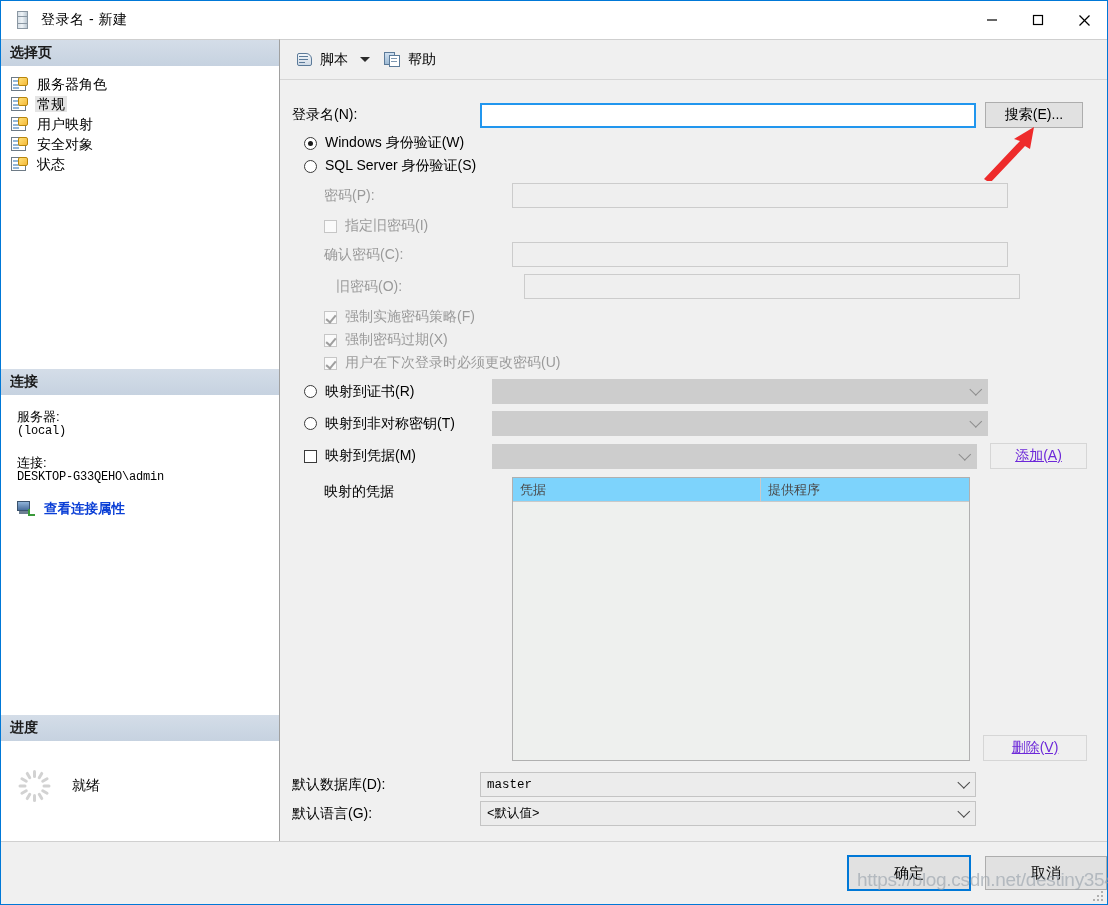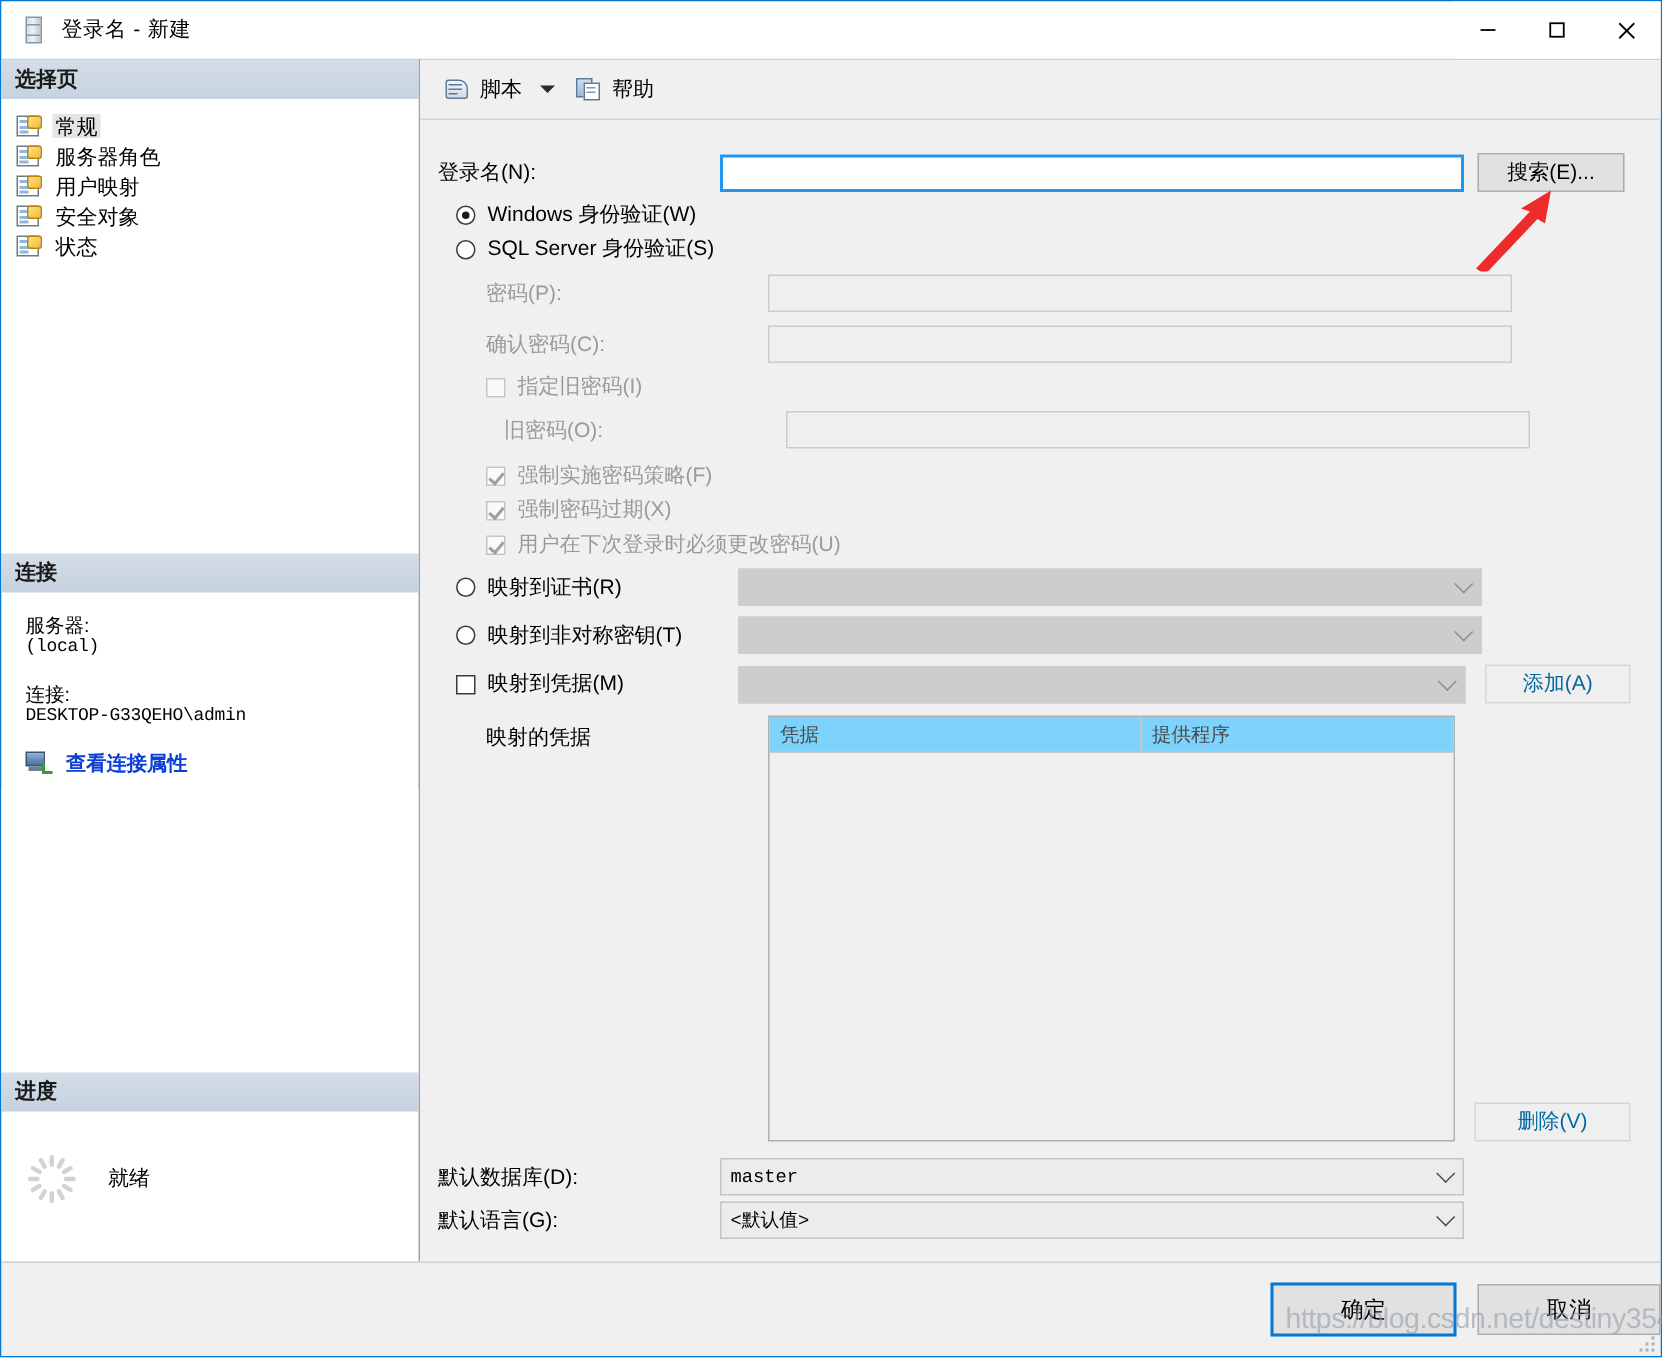--- a/index.html
+++ b/index.html
@@ -382,23 +382,24 @@
     border: 1px solid #adadad;
     font-family: "Liberation Sans", sans-serif;
     font-size: 14px;
     color: #000;
     display: inline-flex;
     align-items: center;
     justify-content: center;
     padding: 0 8px;
   }
   .btn.disabled {
-    color: #0369a1;
+    color: #6d28d9;
     background: #efefef;
     border: 1px solid #d6d6d6;
+    text-decoration: underline;
   }
 
   .radio, .chk {
     width: 13px; height: 13px;
     flex: 0 0 auto;
     margin-right: 8px;
     box-sizing: border-box;
     position: relative;
   }
   .radio {
@@ -606,40 +607,40 @@
   </div>
 
   <div class="main">
 
     <div class="sidebar">
 
       <div class="panel-header">选择页</div>
       <div class="panel-body">
         <div class="page-list">
 
+          <div class="page-item">
+            <span class="page-icon">
+              <span class="sheet"></span>
+                <span class="bar b1"></span>
+                <span class="bar b2"></span>
+                <span class="bar b3"></span>
+                <span class="key"></span>
+            </span>
+            <span class="page-label">服务器角色</span>
+          </div>
+
           <div class="page-item selected">
             <span class="page-icon">
               <span class="sheet"></span>
                 <span class="bar b1"></span>
                 <span class="bar b2"></span>
                 <span class="bar b3"></span>
                 <span class="key"></span>
             </span>
             <span class="page-label">常规</span>
-          </div>
-
-          <div class="page-item">
-            <span class="page-icon">
-              <span class="sheet"></span>
-                <span class="bar b1"></span>
-                <span class="bar b2"></span>
-                <span class="bar b3"></span>
-                <span class="key"></span>
-            </span>
-            <span class="page-label">服务器角色</span>
           </div>
 
           <div class="page-item">
             <span class="page-icon">
               <span class="sheet"></span>
                 <span class="bar b1"></span>
                 <span class="bar b2"></span>
                 <span class="bar b3"></span>
                 <span class="key"></span>
             </span>
@@ -762,29 +763,29 @@
             <span class="lbl">SQL Server 身份验证(S)</span>
           </div>
         </div>
 
         <div class="row" style="margin-bottom:9px;">
           <div class="lbl lbl-col dim indent-2">密码(P):</div>
           <input class="txt field-wide disabled" type="password" disabled="" value="" style="">
         </div>
 
         <div class="row" style="margin-bottom:7px;">
-          <div class="lbl lbl-col dim indent-2">确认密码(C):</div>
-          <input class="txt field-wide disabled" type="password" disabled="" value="" style="">
-        </div>
-
-        <div class="row" style="margin-bottom:7px;">
           <div class="indent-2" style="display:flex;align-items:center;">
             <span class="chk dim"></span>
             <span class="lbl dim">指定旧密码(I)</span>
           </div>
+        </div>
+
+        <div class="row" style="margin-bottom:7px;">
+          <div class="lbl lbl-col dim indent-2">确认密码(C):</div>
+          <input class="txt field-wide disabled" type="password" disabled="" value="" style="">
         </div>
 
         <div class="row" style="margin-bottom:9px;">
           <div class="lbl lbl-col dim indent-3">旧密码(O):</div>
           <input class="txt field-wide disabled" type="password" disabled="" value="" style="">
         </div>
 
         <div class="row" style="margin-bottom:5px;">
           <div class="indent-2" style="display:flex;align-items:center;">
             <span class="chk dim checked"></span>

